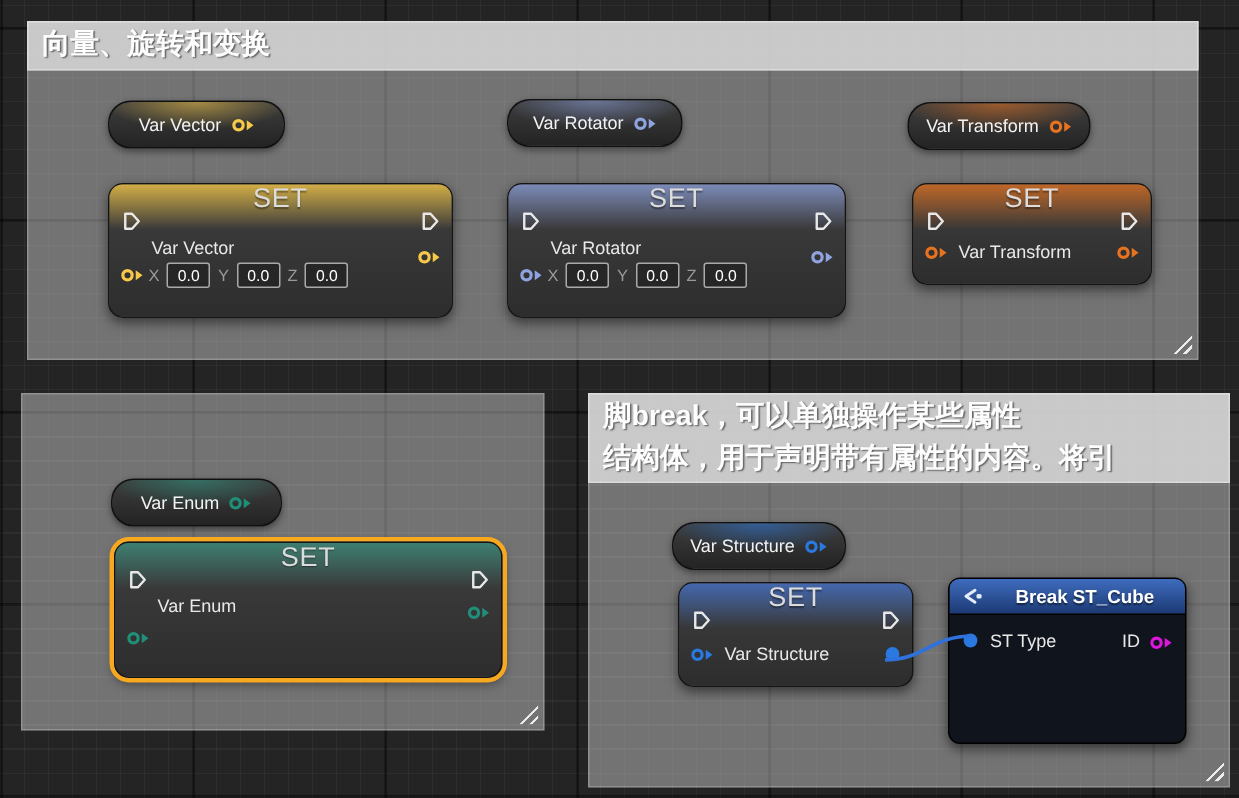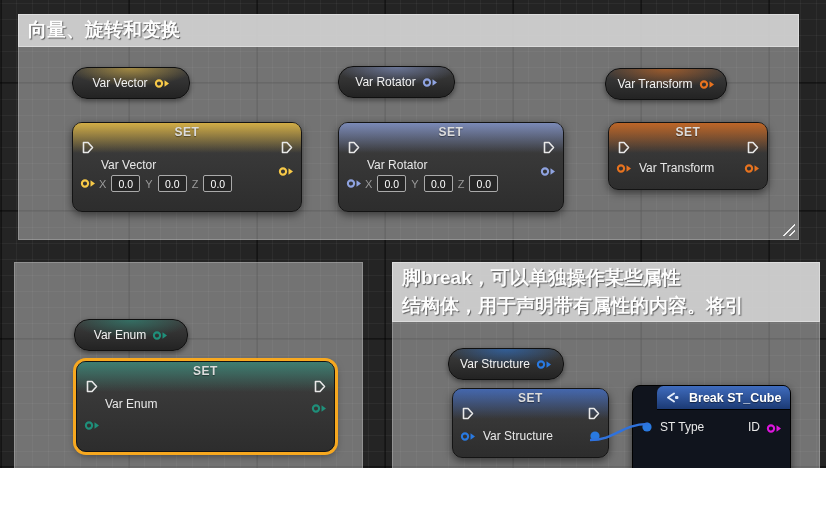--- a/index.html
+++ b/index.html
@@ -1,18 +1,18 @@
 <!DOCTYPE html>
 <html><head>
 <meta charset="utf-8">
 <style>
   html,body{margin:0;padding:0;}
   body{font-family:"Liberation Sans",sans-serif;}
   #canvas{
-    position:relative;width:826px;height:468px;overflow:hidden;
+    position:relative;width:826px;height:532px;overflow:hidden;
     background-color:#242424;
     background-image:
       repeating-linear-gradient(90deg, rgba(0,0,0,0.45) 0 2px, transparent 2px 128px),
       repeating-linear-gradient(0deg, rgba(0,0,0,0.45) 0 2px, transparent 2px 128px),
       repeating-linear-gradient(90deg, rgba(255,255,255,0.045) 0 1px, transparent 1px 16px),
       repeating-linear-gradient(0deg, rgba(255,255,255,0.045) 0 1px, transparent 1px 16px);
   }
   
   .comment{position:absolute;}
   .comment-body{position:absolute;inset:0;background:rgba(255,255,255,0.36);border:1px solid rgba(255,255,255,0.22);}
@@ -51,21 +51,21 @@
   }
   .node::before{
     content:"";position:absolute;top:0;left:0;right:0;height:30px;
     border-radius:8.5px 8.5px 0 0;pointer-events:none;
     background:linear-gradient(180deg,var(--tint),rgba(0,0,0,0) 100%);
   }
   .node.selected{box-shadow:0 0 0 3px #f7a81f,0 3px 8px rgba(0,0,0,0.5);}
   .node-inner{position:relative;height:100%;}
   .node-header{
     height:18px;display:flex;align-items:center;justify-content:center;
-    font-weight:bold;font-size:12px;color:#dcdcdc;letter-spacing:0.5px;
+    font-weight:normal;font-size:18px;color:#dcdcdc;letter-spacing:0.5px;
     text-shadow:0 1px 1px rgba(0,0,0,0.4);
   }
   .exec-row{height:16px;display:flex;justify-content:space-between;align-items:center;padding:0 7px;margin-top:-2px;}
   .var-label{display:block;margin:4px 0 3px 28px;line-height:13px;}
   .xyz-row{display:flex;align-items:center;gap:5px;margin-left:26px;color:#9a9a9a;font-size:11px;}
   .num-input{
     width:27px;height:15px;background:#262626;border:1px solid #aaaaaa;border-radius:2px;
     color:#ffffff;font-size:10.5px;text-align:center;padding:0;font-family:"Liberation Sans",sans-serif;
   }
   .pin-abs{position:absolute;line-height:0;}
@@ -75,24 +75,24 @@
     width:168px;height:21px;margin:3px 0 0 28px;background:#101010;border:1px solid #050505;border-radius:3px;
     display:flex;align-items:center;justify-content:space-between;padding:0 9px;
     color:#e6e6e6;font-size:12px;cursor:pointer;
   }
   
   .break-node{
     position:absolute;border-radius:8px;background:#10141d;border:1.5px solid #000;
     box-shadow:0 3px 8px rgba(0,0,0,0.55);color:#e8e8e8;font-size:12px;
   }
   .break-header{
-    height:23px;display:flex;align-items:center;gap:10px;padding:0 8px;
+    height:23px;display:flex;align-items:center;gap:22px;padding:0 8px;
     background:linear-gradient(180deg,#3f6cbe,#1c3a74);
     border-radius:6.5px 6.5px 0 0;border-bottom:1px solid #000;
-    font-weight:bold;font-size:12.5px;color:#fff;text-shadow:0 1px 1px rgba(0,0,0,0.5);margin-left:24px;
+    font-weight:bold;font-size:12.5px;color:#fff;text-shadow:0 1px 1px rgba(0,0,0,0.5);
   }
   .break-row{display:flex;align-items:center;height:27px;padding:0 8px;}
   .break-row.first{margin-top:3px;}
   .break-row .left{display:flex;align-items:center;gap:7px;}
   .break-row .right{display:flex;align-items:flex-end;gap:6px;margin-left:auto;}
   
   .c-vector{color:#f7c948;} .c-rotator{color:#8fa3e0;} .c-transform{color:#e8731f;}
   .c-enum{color:#1f8f7a;} .c-structure{color:#2979e0;}
   .c-string{color:#dd16dd;} .c-name{color:#c97d9d;} .c-byte{color:#0d9f83;}
   .wires{position:absolute;inset:0;pointer-events:none;}

